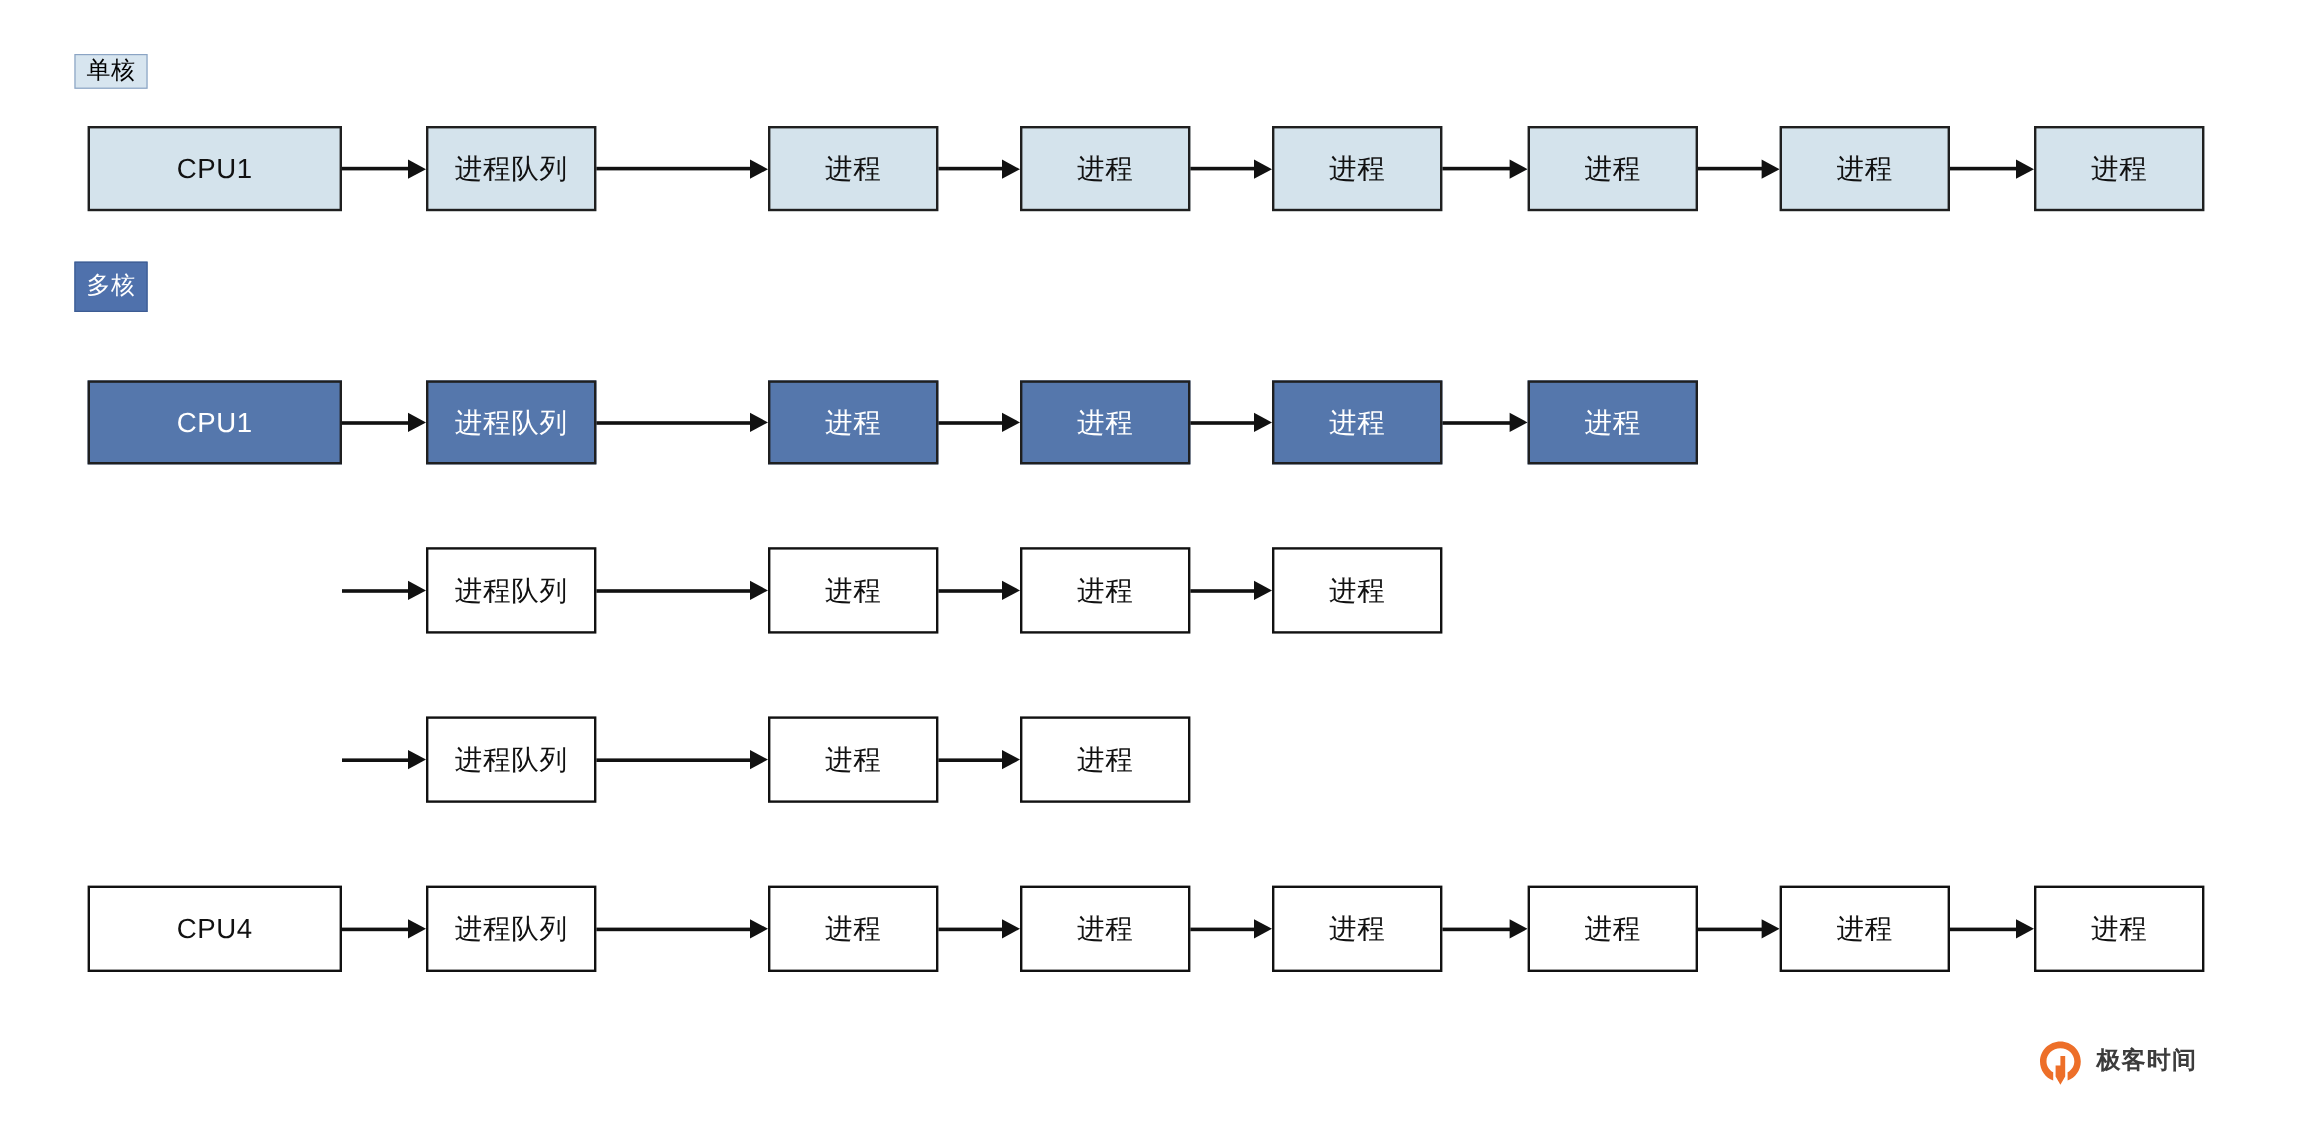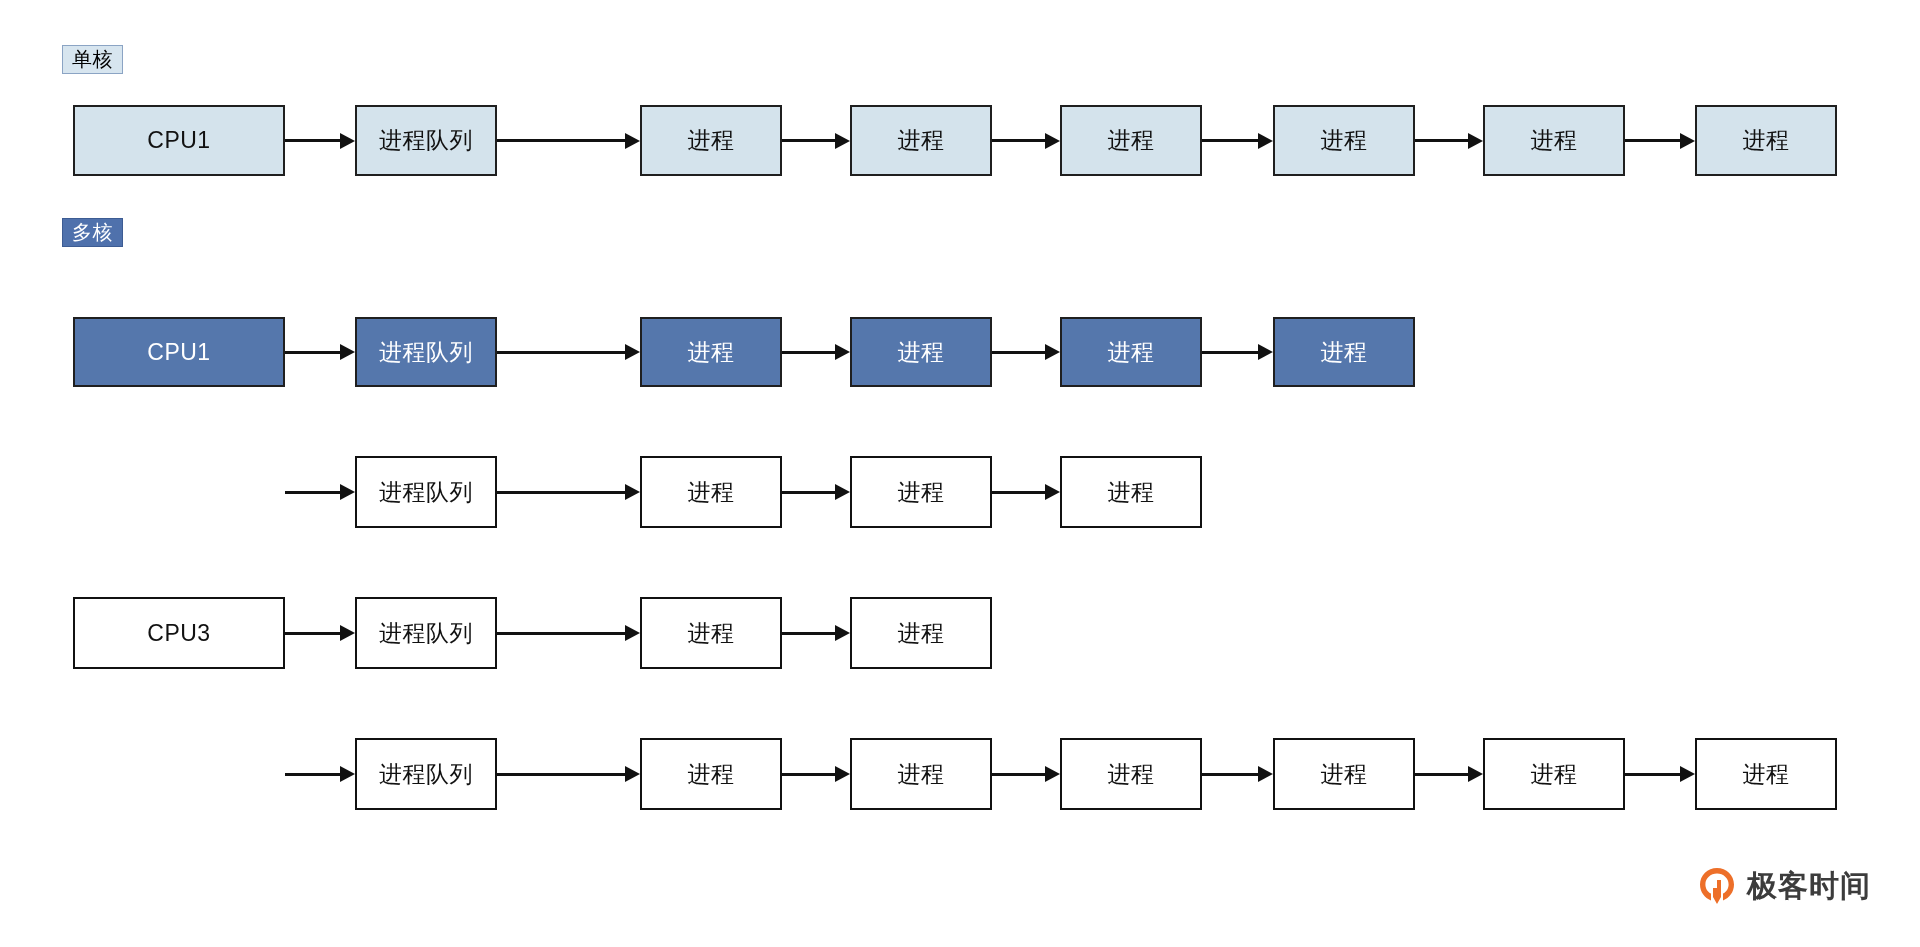--- a/index.html
+++ b/index.html
@@ -102,34 +102,35 @@
     align-items: center;
     gap: 10px;
   }
   .brand-mark {
     position: relative;
     width: 40px;
     height: 40px;
     flex: 0 0 auto;
   }
   .brand-text {
-    font-size: 30px;
+    font-size: 20px;
     color: #3c3c3c;
     letter-spacing: 1px;
     font-weight: bold;
     line-height: 1;
     white-space: nowrap;
+    font-family: Liberation Mono, monospace;
   }
 </style>
 </head>
 <body>
 
 <div id="canvas">
     <div class="section-tag tag-light" style="left: 62px; top: 45px; min-width: 56px; height: 29px;">单核</div>
-    <div class="section-tag tag-dark" style="left: 62px; top: 218px; min-width: 56px; height: 29px;">多核</div>
+    <div class="section-tag tag-dark" style="left: 62px; top: 218px; min-width: 56px; height: 42px;">多核</div>
     <div class="node node-light" style="left: 73px; top: 105px; width: 212px; height: 71px;">CPU1</div>
     <div class="arrow" style="left: 285px; top: 140.5px; width: 70px;">
       <div class="shaft" style="width: 56px;"></div>
       <div class="head" style="left: 55px;"></div>
     </div>
     <div class="node node-light" style="left: 355px; top: 105px; width: 142px; height: 71px;">进程队列</div>
     <div class="arrow" style="left: 497px; top: 140.5px; width: 143px;">
       <div class="shaft" style="width: 129px;"></div>
       <div class="head" style="left: 128px;"></div>
     </div>
@@ -198,36 +199,36 @@
     <div class="arrow" style="left: 782px; top: 492px; width: 68px;">
       <div class="shaft" style="width: 54px;"></div>
       <div class="head" style="left: 53px;"></div>
     </div>
     <div class="node node-white" style="left: 850px; top: 456px; width: 142px; height: 72px;">进程</div>
     <div class="arrow" style="left: 992px; top: 492px; width: 68px;">
       <div class="shaft" style="width: 54px;"></div>
       <div class="head" style="left: 53px;"></div>
     </div>
     <div class="node node-white" style="left: 1060px; top: 456px; width: 142px; height: 72px;">进程</div>
-    <div class="node node-white" style="left: 73px; top: 597px; width: 212px; height: 72px;">CPU3</div>
     <div class="arrow" style="left: 285px; top: 633px; width: 70px;">
       <div class="shaft" style="width: 56px;"></div>
       <div class="head" style="left: 55px;"></div>
     </div>
     <div class="node node-white" style="left: 355px; top: 597px; width: 142px; height: 72px;">进程队列</div>
     <div class="arrow" style="left: 497px; top: 633px; width: 143px;">
       <div class="shaft" style="width: 129px;"></div>
       <div class="head" style="left: 128px;"></div>
     </div>
     <div class="node node-white" style="left: 640px; top: 597px; width: 142px; height: 72px;">进程</div>
     <div class="arrow" style="left: 782px; top: 633px; width: 68px;">
       <div class="shaft" style="width: 54px;"></div>
       <div class="head" style="left: 53px;"></div>
     </div>
     <div class="node node-white" style="left: 850px; top: 597px; width: 142px; height: 72px;">进程</div>
+    <div class="node node-white" style="left: 73px; top: 738px; width: 212px; height: 72px;">CPU4</div>
     <div class="arrow" style="left: 285px; top: 774px; width: 70px;">
       <div class="shaft" style="width: 56px;"></div>
       <div class="head" style="left: 55px;"></div>
     </div>
     <div class="node node-white" style="left: 355px; top: 738px; width: 142px; height: 72px;">进程队列</div>
     <div class="arrow" style="left: 497px; top: 774px; width: 143px;">
       <div class="shaft" style="width: 129px;"></div>
       <div class="head" style="left: 128px;"></div>
     </div>
     <div class="node node-white" style="left: 640px; top: 738px; width: 142px; height: 72px;">进程</div>

